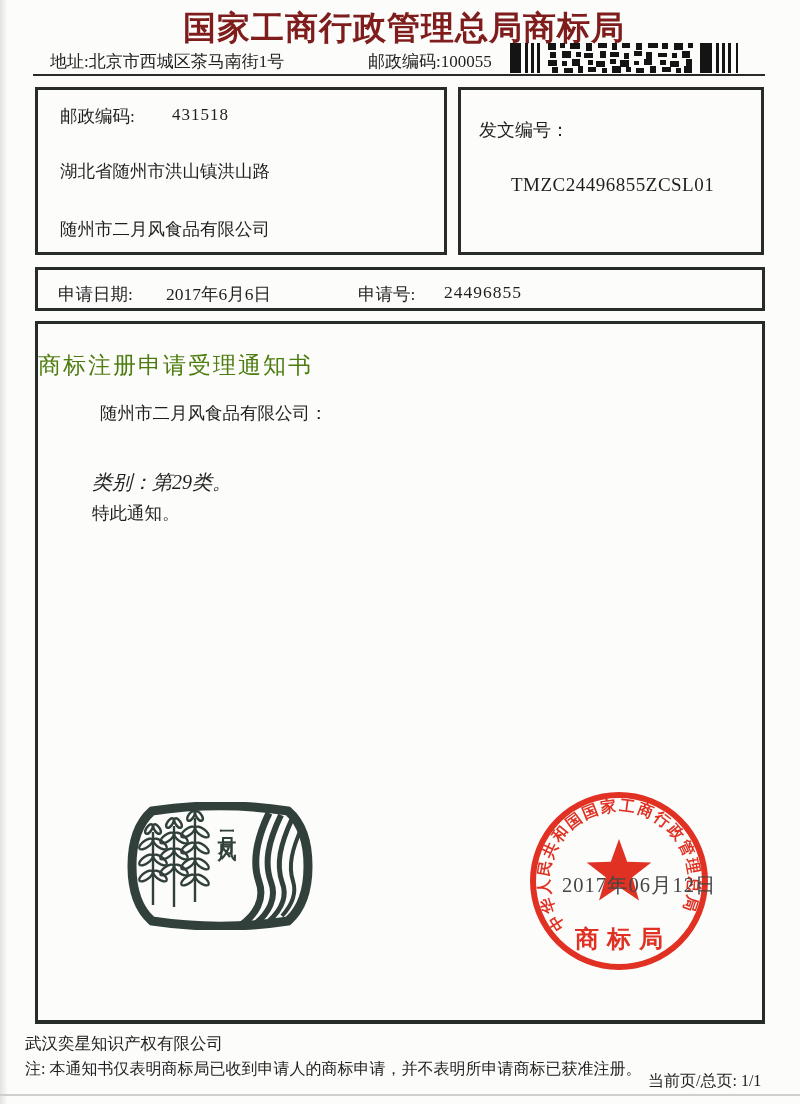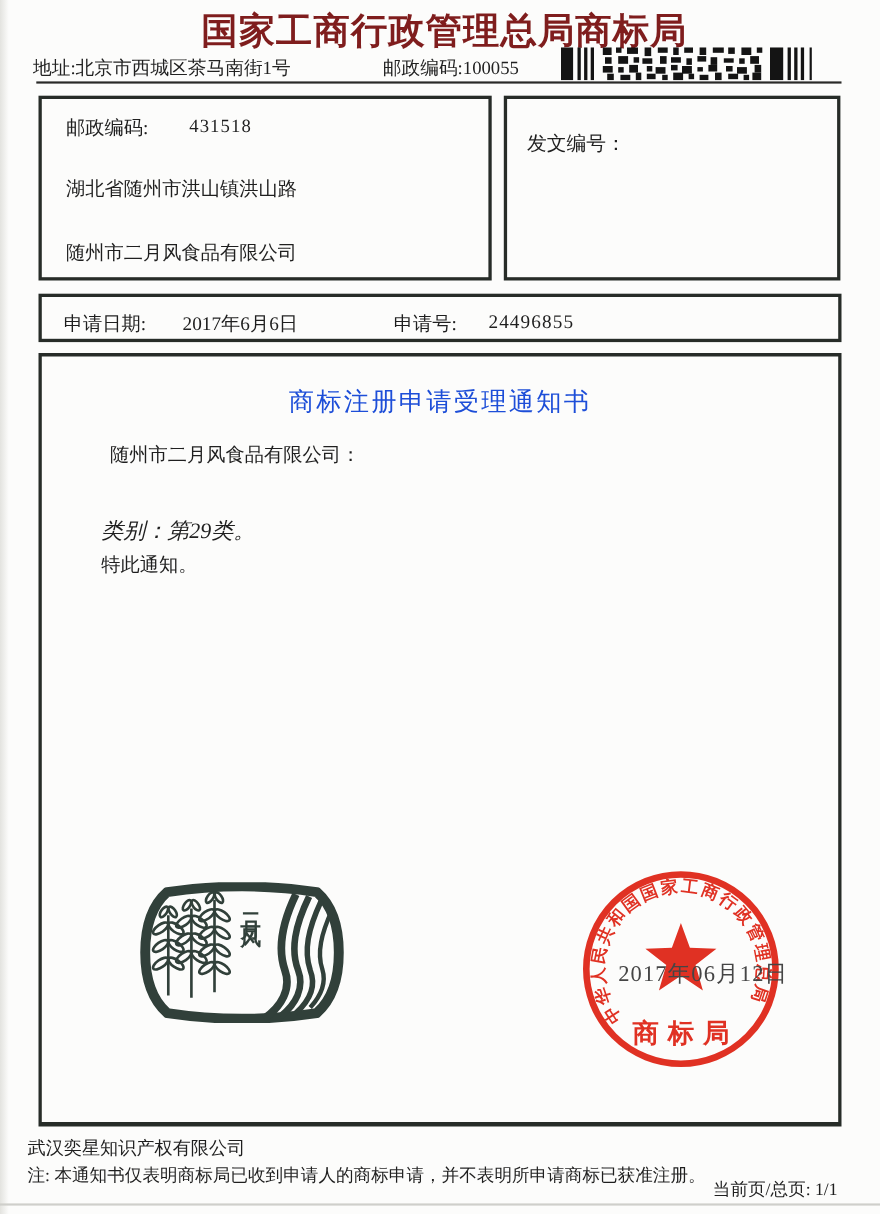--- a/index.html
+++ b/index.html
@@ -18,21 +18,21 @@
   }
   .scan-edge-bottom {
     position:absolute; left:0; top:1094px; width:800px; height:2px;
     background:#cfcfcb;
   }
   .doc-title {
     position:absolute; left:4px; top:6px; width:100%;
     text-align:center; font-size:33px; font-weight:700; letter-spacing:1px;
     color:#7f1d1d;
   }
-  .addr-line { position:absolute; top:50px; font-size:17px; color:#222; }
+  .addr-line { position:absolute; top:50px; font-size:17px; color:#222;margin-left:20px; }
   .addr-line.address { left:30px; }
   .addr-line.postcode { left:348px; }
   .barcode { position:absolute; left:510px; top:43px; }
   .header-rule {
     position:absolute; left:33px; top:74px; width:732px; height:2px;
     background:#2a2a28;
   }
   .box { position:absolute; border:3px solid #272c28; background:transparent; }
   .recipient-box { left:35px; top:87px; width:412px; height:168px; }
   .dispatch-box  { left:458px; top:87px; width:306px; height:168px; }
@@ -45,21 +45,21 @@
   .dispatch-value { position:absolute; left:50px; top:84px; font-size:19px; letter-spacing:0.5px; }
   .app-row { left:35px; top:267px; width:730px; height:44px; }
   .app-row span { position:absolute; top:12px; font-size:17.5px; }
   .app-date-label { left:20px; }
   .app-date-value { left:106px;margin-left:22px; }
   .app-no-label { left:320px; }
   .app-no-value { left:406px; letter-spacing:1px; }
   .main-box { left:35px; top:321px; width:730px; height:703px; border-bottom-width:4px; }
   .notice-title {
     position:absolute; left:0; top:26px; width:100%;
-    text-align:center; font-size:23px; letter-spacing:2px; color:#1d4ed8;
+    text-align:left; font-size:23px; letter-spacing:2px; color:#4d7c0f;
   }
   .salutation { position:absolute; left:22px; top:77px; font-size:17.5px;margin-left:40px; }
   .notice-body { position:absolute; left:54px; top:111px; right:22px; font-size:17.5px; line-height:1.45; }
   .notice-category { position:absolute; left:54px; top:145px; font-size:20px;font-style:italic; }
   .notice-closing { position:absolute; left:54px; top:177px; font-size:17.5px; }
   .trademark { position:absolute; left:126px; top:802px; width:188px; height:128px; }
   .trademark svg { position:absolute; left:0; top:0; }
   .tm-text {
     position:absolute; left:88px; top:14px; height:100px;
     writing-mode:vertical-rl; text-orientation:upright;
@@ -154,20 +154,21 @@
     <div class="line rec-postcode-line">
       <span>邮政编码:</span>
       <span class="value">431518</span>
     </div>
     <div class="line rec-address">湖北省随州市洪山镇洪山路</div>
     <div class="line rec-company">随州市二月风食品有限公司</div>
   </div>
 
   <div class="box dispatch-box">
     <div class="dispatch-label">发文编号：</div>
+    <div class="dispatch-value">TMZC24496855ZCSL01</div>
   </div>
 
   <div class="box app-row">
     <span class="app-date-label">申请日期:</span>
     <span class="app-date-value">2017年6月6日</span>
     <span class="app-no-label">申请号:</span>
     <span class="app-no-value">24496855</span>
   </div>
 
   <div class="box main-box">

